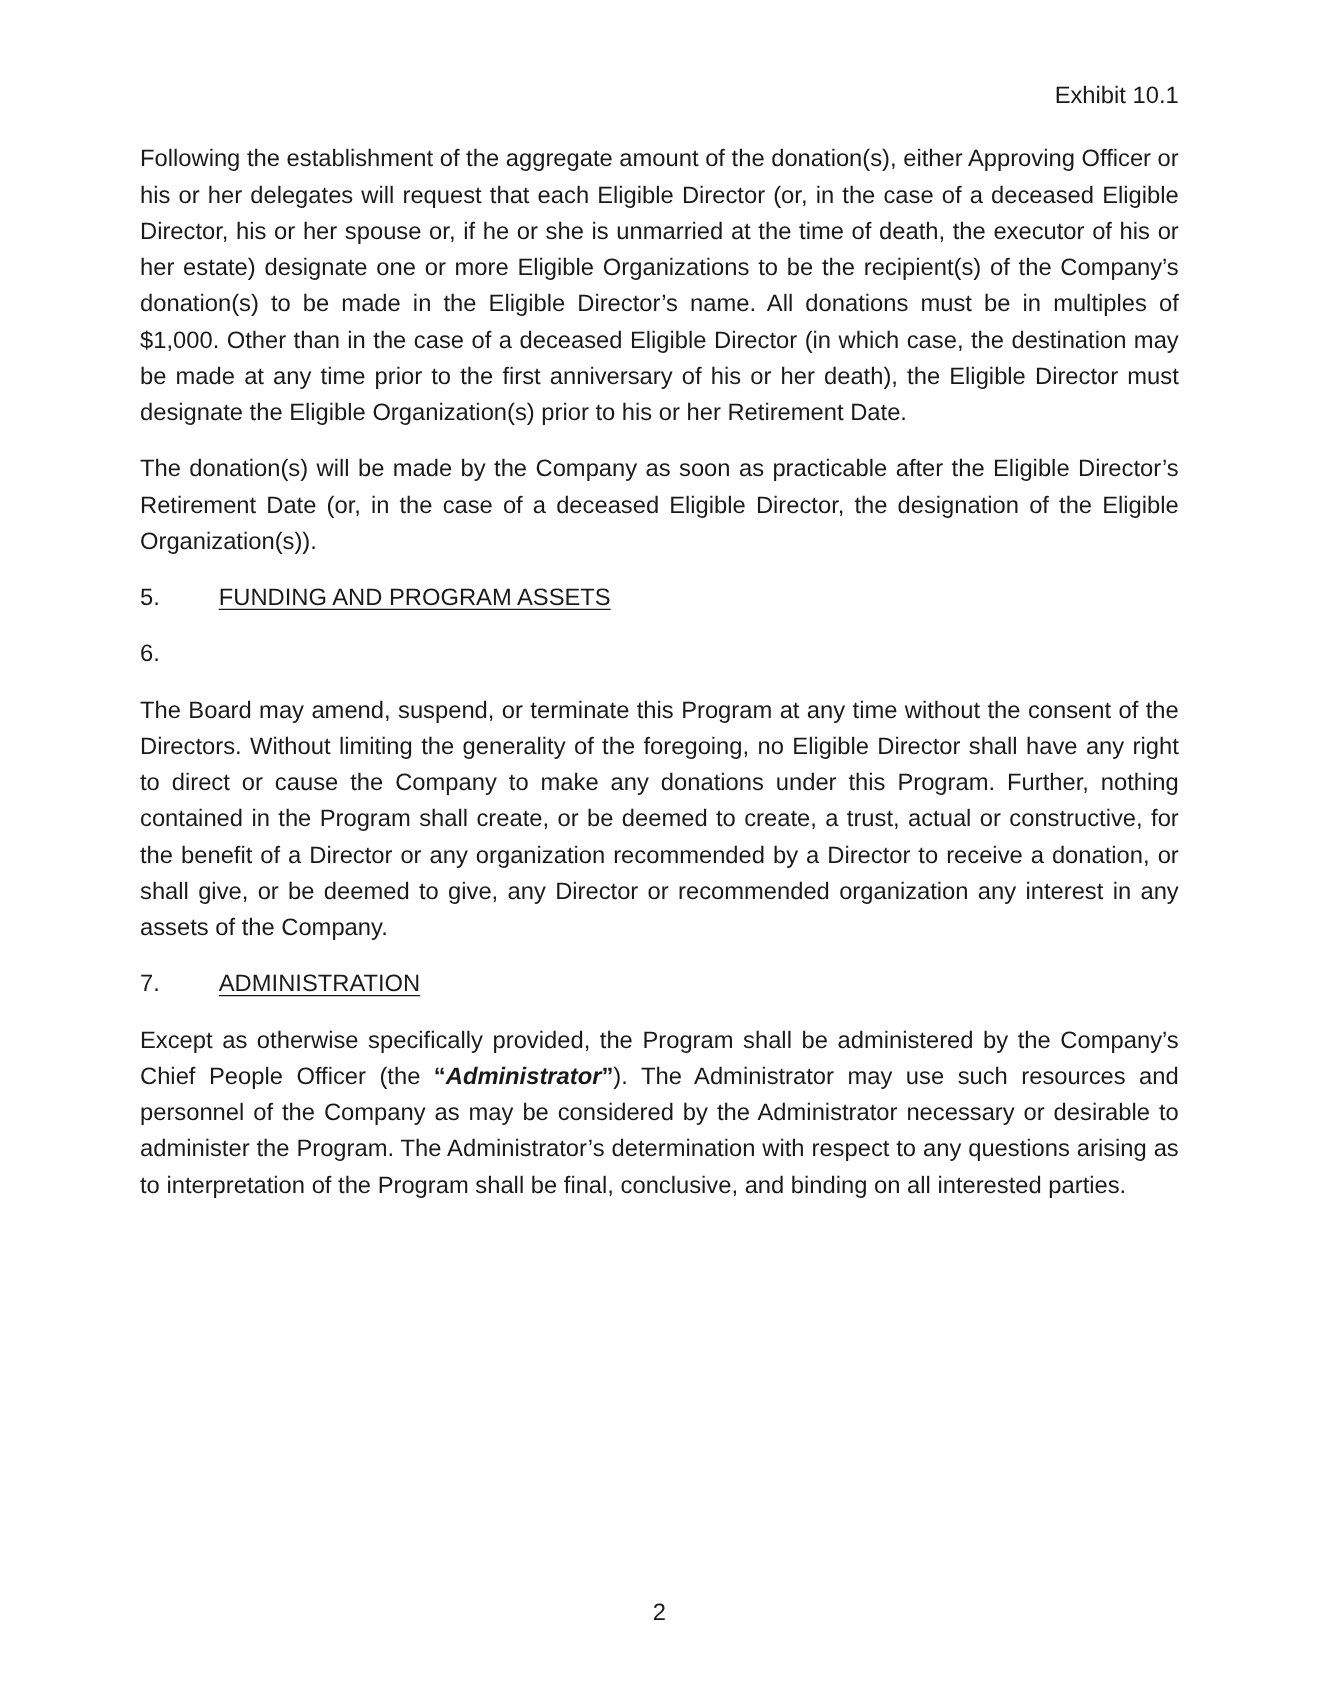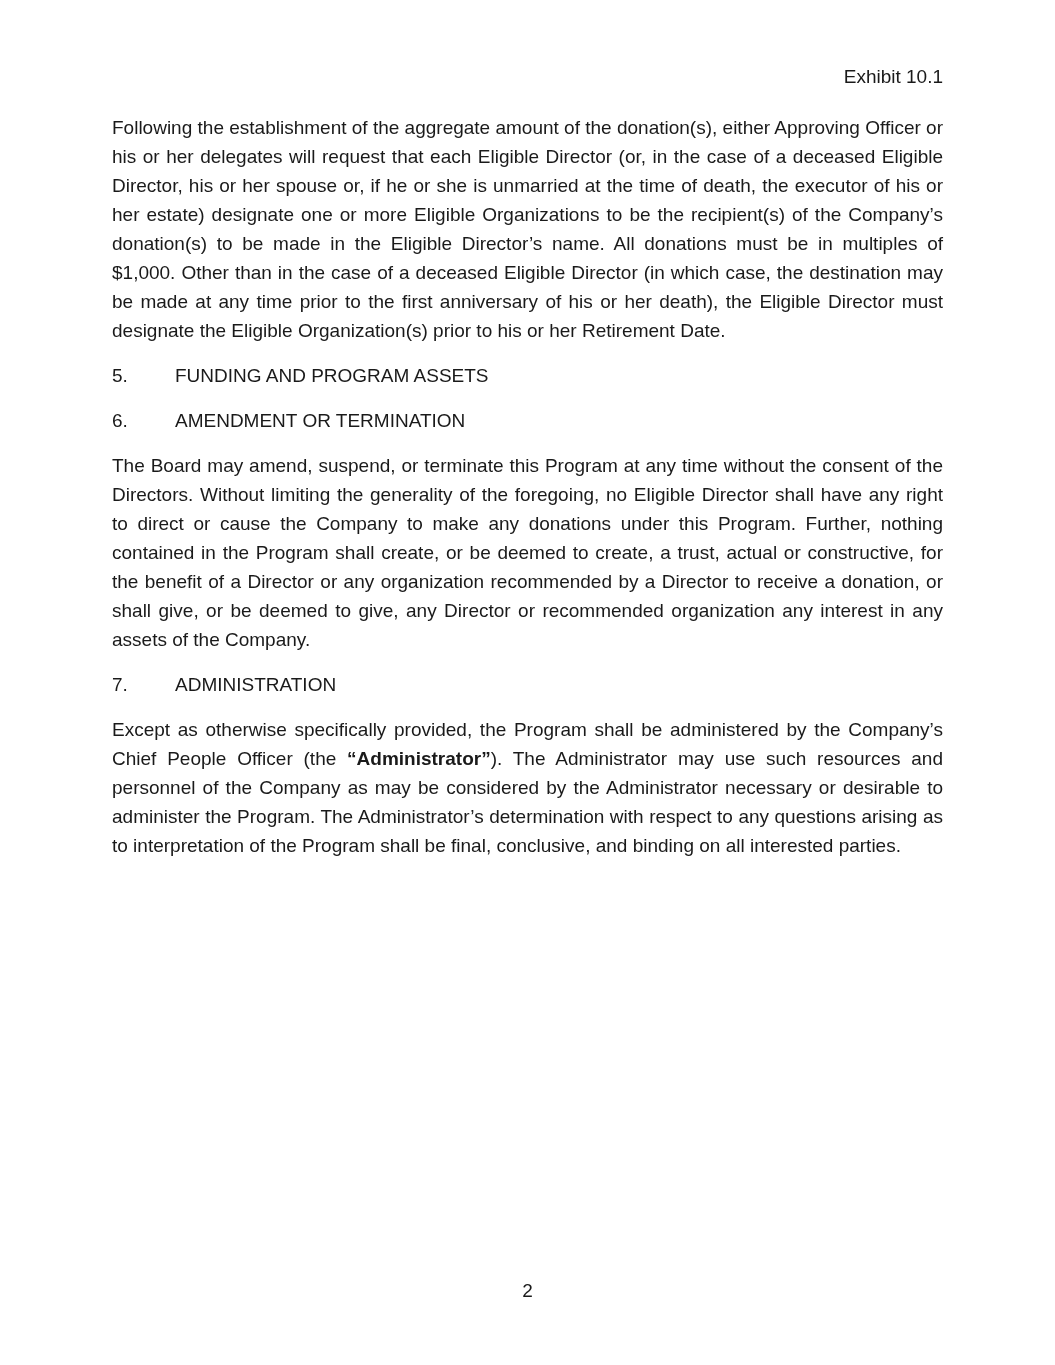--- a/index.html
+++ b/index.html
@@ -33,55 +33,57 @@
   }
   .section-heading {
     display: flex;
     margin: 0 0 16px 0;
   }
   .section-num {
     flex: none;
     width: 63px;
   }
   .section-title {
+    text-decoration: underline;
     text-underline-offset: 3px;
   }
   .bold {
     font-weight: bold;
   }
   .bold-italic {
     font-weight: bold;
+    font-style: italic;
   }
   .page-number {
     position: absolute;
     top: 1276px;
     left: 0;
     width: 100%;
     text-align: center;
   }
 </style>
 </head>
 <body>
 
 <div class="page">
 
   <div class="exhibit-line">Exhibit 10.1</div>
 
   <p class="para justify">Following the establishment of the aggregate amount of the donation(s), either Approving Officer or his or her delegates will request that each Eligible Director (or, in the case of a deceased Eligible Director, his or her spouse or, if he or she is unmarried at the time of death, the executor of his or her estate) designate one or more Eligible Organizations to be the recipient(s) of the Company’s donation(s) to be made in the Eligible Director’s name. All donations must be in multiples of $1,000. Other than in the case of a deceased Eligible Director (in which case, the destination may be made at any time prior to the first anniversary of his or her death), the Eligible Director must designate the Eligible Organization(s) prior to his or her Retirement Date.</p>
 
+  <p class="para justify">The donation(s) will be made by the Company as soon as practicable after the Eligible Director’s Retirement Date (or, in the case of a deceased Eligible Director, the designation of the Eligible Organization(s)).</p>
 
   <div class="section-heading">
     <span class="section-num">5.</span>
     <span class="section-title">FUNDING AND PROGRAM ASSETS</span>
   </div>
 
 
   <div class="section-heading">
     <span class="section-num">6.</span>
-    <span class="section-title">AMENDMENT OR TERMINATION</span>
   </div>
 
   <p class="para justify">The Board may amend, suspend, or terminate this Program at any time without the consent of the Directors.  Without limiting the generality of the foregoing, no Eligible Director shall have any right to direct or cause the Company to make any donations under this Program. Further, nothing contained in the Program shall create, or be deemed to create, a trust, actual or constructive, for the benefit of a Director or any organization recommended by a Director to receive a donation, or shall give, or be deemed to give, any Director or recommended organization any interest in any assets of the Company.</p>
 
   <div class="section-heading">
     <span class="section-num">7.</span>
     <span class="section-title">ADMINISTRATION</span>
   </div>
 
   <p class="para justify"><span>Except as otherwise specifically provided, the Program shall be administered by the Company’s Chief People Officer (the </span><span class="bold">“</span><span class="bold-italic">Administrator</span><span class="bold">”</span><span>). The Administrator may use such resources and personnel of the Company as may be considered by the Administrator necessary or desirable to administer the Program. The Administrator’s determination with respect to any questions arising as to interpretation of the Program shall be final, conclusive, and binding on all interested parties.</span></p>

